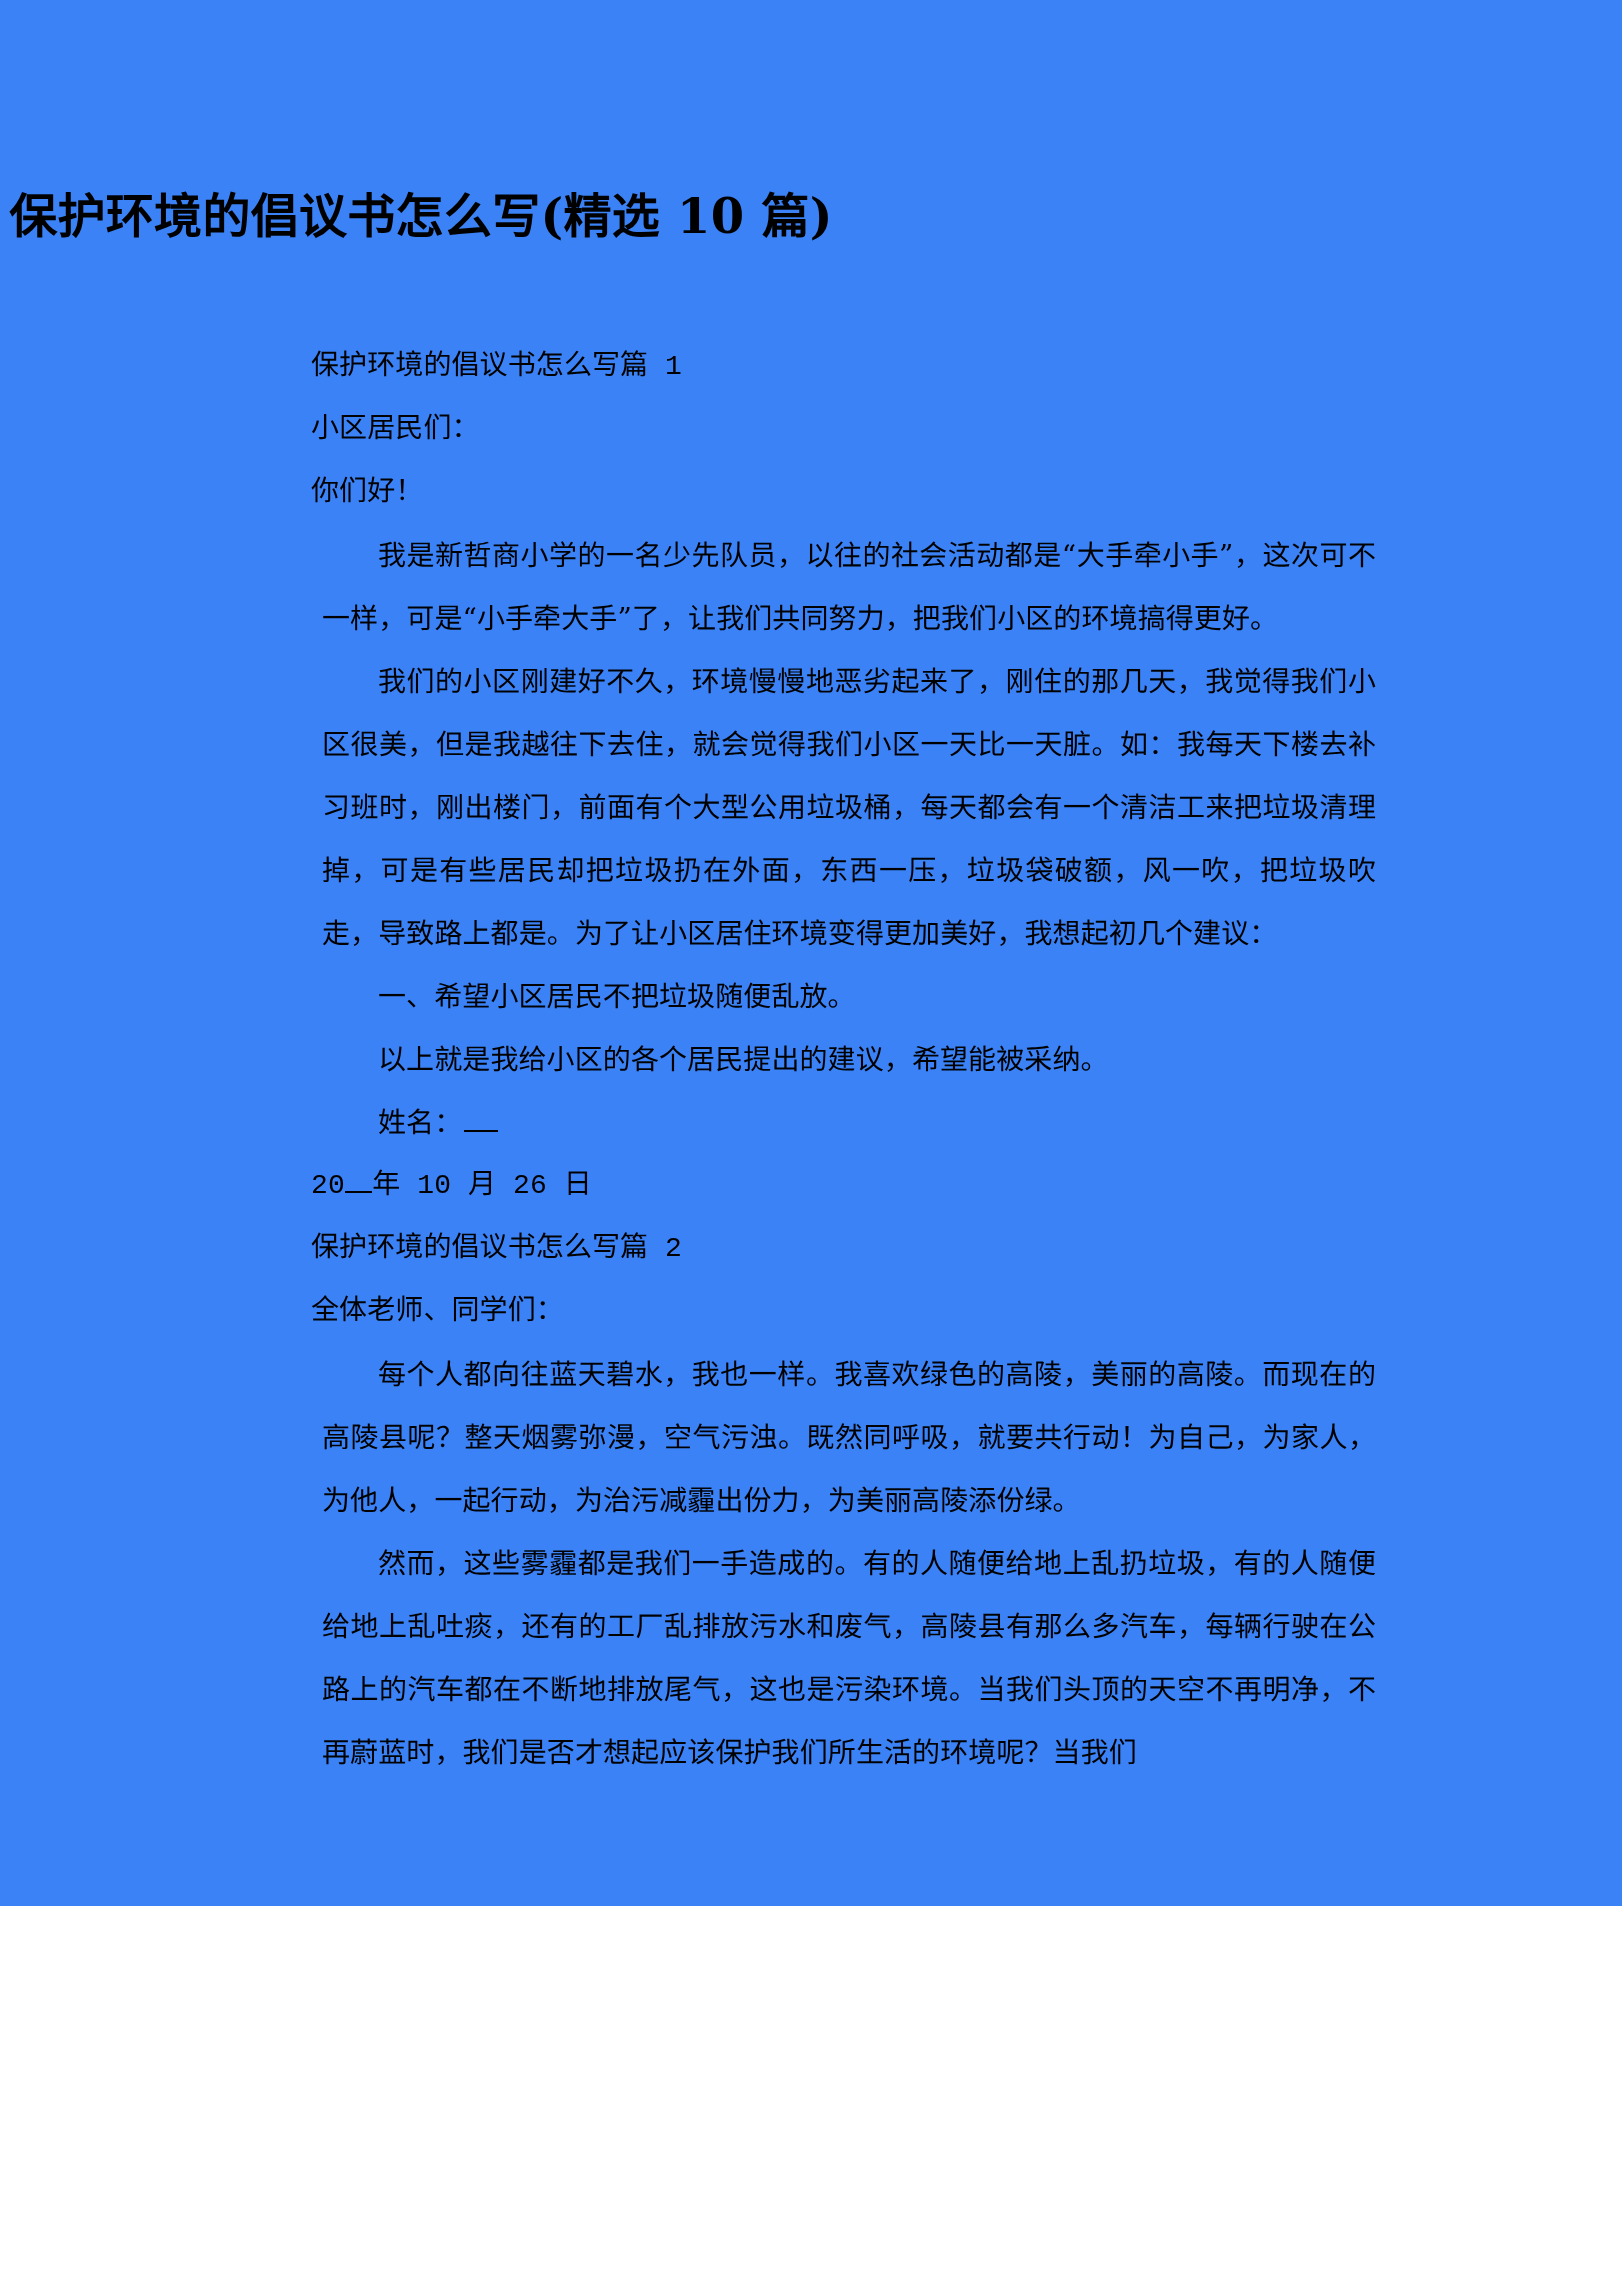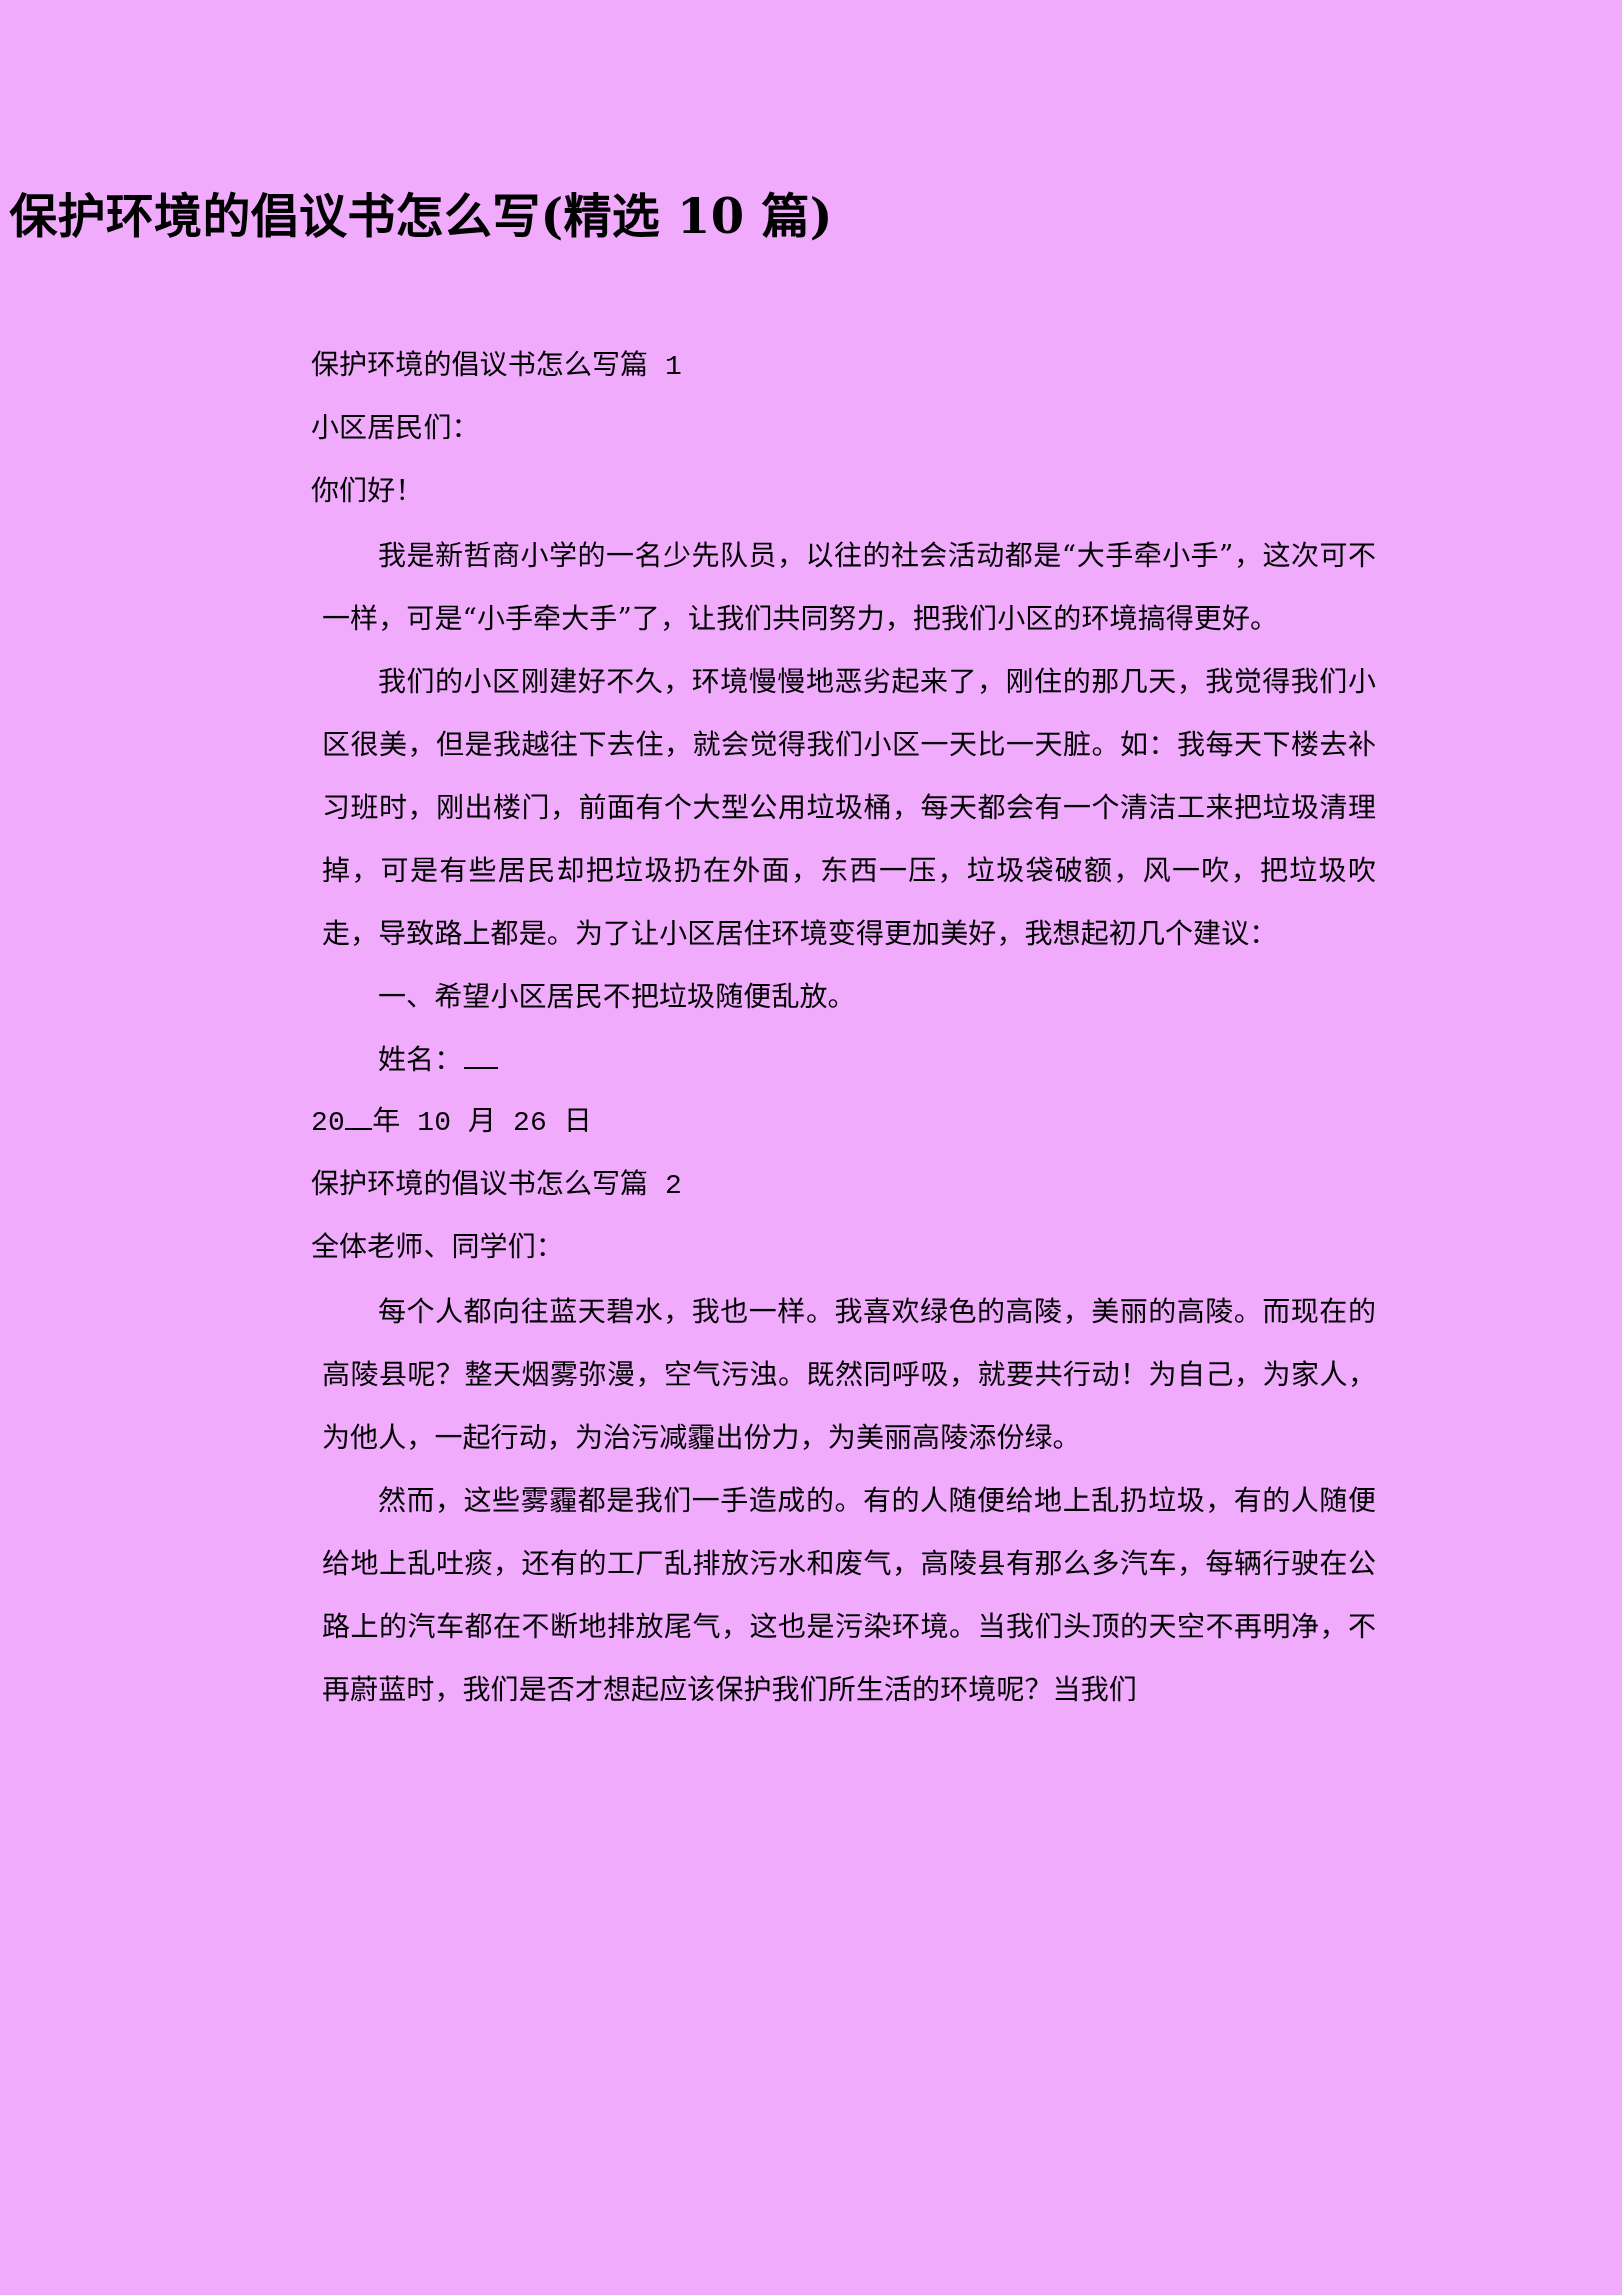--- a/index.html
+++ b/index.html
@@ -16,22 +16,22 @@
     font-family: "DejaVu Serif", "Liberation Serif", serif;
     color: #000000;
     -webkit-font-smoothing: antialiased;
   }
 
   .page {
     position: absolute;
     left: 0;
     top: 0;
     width: 1623px;
-    height: 2295px;
-    background: #f0abfc;
+    height: 1906px;
+    background: #3b82f6;
   }
 
   
   .content {
     position: absolute;
     left: 311px;
     top: 0;
     width: 1065px;
   }
 
@@ -112,20 +112,21 @@
 
       <p class="line noindent">你们好！</p>
 
       <p class="line indent">我是新哲商小学的一名少先队员，以往的社会活动都是“大手牵小手”，这次可不一样，可是“小手牵大手”了，让我们共同努力，把我们小区的环境搞得更好。</p>
 
       <p class="line indent">我们的小区刚建好不久，环境慢慢地恶劣起来了，刚住的那几天，我觉得我们小区很美，但是我越往下去住，就会觉得我们小区一天比一天脏。如：我每天下楼去补习班时，刚出楼门，前面有个大型公用垃圾桶，每天都会有一个清洁工来把垃圾清理掉，可是有些居民却把垃圾扔在外面，东西一压，垃圾袋破额，风一吹，把垃圾吹走，导致路上都是。为了让小区居住环境变得更加美好，我想起初几个建议：</p>
 
       <p class="line indent">一、希望小区居民不把垃圾随便乱放。</p>
 
 
+      <p class="line indent">以上就是我给小区的各个居民提出的建议，希望能被采纳。</p>
 
       <p class="line indent"><span>姓名：</span><span class="u-blank"></span></p>
 
       <p class="line noindent"><span>20</span><span class="u-blank-sm"></span><span>年 10 月 26 日</span></p>
 
       <p class="line noindent">保护环境的倡议书怎么写篇 2</p>
 
       <p class="line noindent">全体老师、同学们：</p>
 
       <p class="line indent">每个人都向往蓝天碧水，我也一样。我喜欢绿色的高陵，美丽的高陵。而现在的高陵县呢？整天烟雾弥漫，空气污浊。既然同呼吸，就要共行动！为自己，为家人，为他人，一起行动，为治污减霾出份力，为美丽高陵添份绿。</p>

